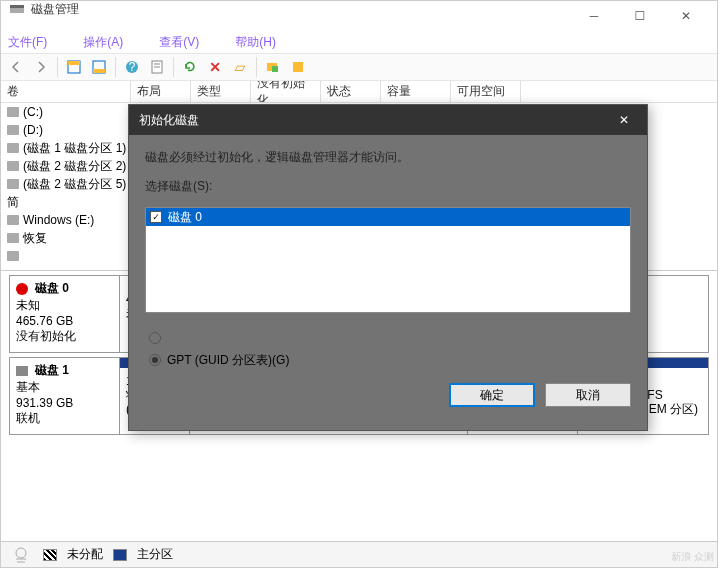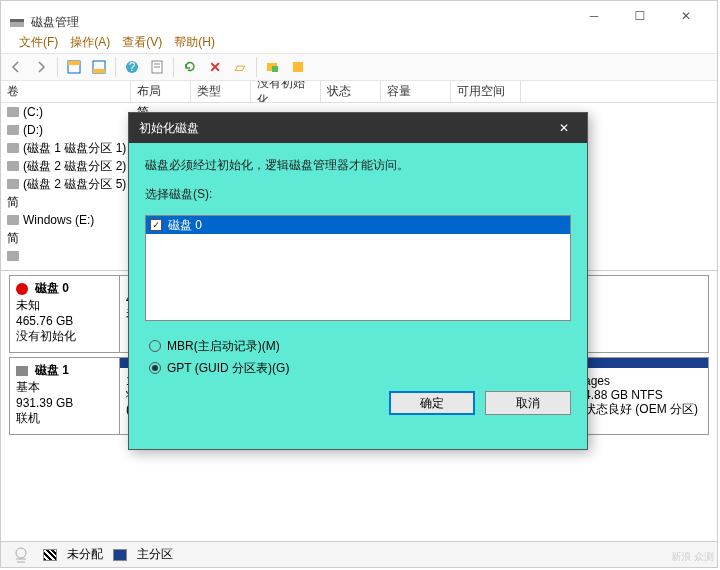--- a/index.html
+++ b/index.html
@@ -1,23 +1,23 @@
 <!DOCTYPE html>
 <html><head>
 <meta charset="utf-8">
 <style>
 * { box-sizing: border-box; margin: 0; padding: 0; font-family: "Microsoft YaHei", "Segoe UI", sans-serif; font-size: 12px; }
 body { background: #fff; width: 720px; height: 570px; overflow: hidden; position: relative; }
 .window { border: 1px solid #ccc; width: 718px; height: 568px; background: #fff; }
-.titlebar { height: 30px; display: flex; align-items: flex-end; padding: 0 8px; background: #fff; }
+.titlebar { height: 30px; display: flex; align-items: flex-start; padding: 0 8px; background: #fff; }
 .titlebar .app-icon { width: 16px; height: 16px; margin-right: 6px; }
 .titlebar .title { flex: 1; color: #333; }
 .win-controls { display: flex; }
 .win-btn { width: 46px; height: 30px; display: flex; align-items: center; justify-content: center; color: #555; }
-.menubar { height: 22px; display: flex; align-items: center; padding: 0 14px; gap: 4px; background: #fff; color: #a16207; }
+.menubar { height: 22px; display: flex; align-items: center; padding: 0 3px; gap: 28px; background: #fff; color: #8b5cf6; }
 .menubar span { padding: 2px 4px; }
 .toolbar { height: 28px; border-top: 1px solid #e6e6e6; border-bottom: 1px solid #e6e6e6; display: flex; align-items: center; padding: 0 4px; gap: 3px; background: #fafafa; }
 .tb-btn { width: 22px; height: 22px; display: flex; align-items: center; justify-content: center; border: 1px solid transparent; }
 .tb-sep { width: 1px; height: 20px; background: #ddd; margin: 0 2px; }
 .content { display: flex; flex-direction: column; height: calc(100% - 80px); }
 .top-pane { height: 190px; border-bottom: 1px solid #ccc; overflow: hidden; }
 .columns { display: flex; background: #fff; border-bottom: 1px solid #e0e0e0; height: 22px; align-items: center; }
 .col { border-right: 1px solid #e0e0e0; padding: 0 6px; height: 100%; display: flex; align-items: center; color: #333; overflow: hidden; }
 .rows { }
 .row { display: flex; height: 18px; align-items: center; }
@@ -26,25 +26,25 @@
 .bottom-pane { flex: 1; overflow: hidden; padding: 0; }
 .disk-block { display: flex; border: 1px solid #999; margin: 4px 8px; height: 78px; }
 .disk-info { width: 110px; border-right: 1px solid #999; padding: 4px 6px; }
 .disk-info .di-title { display: flex; align-items: center; gap: 4px; font-weight: bold; }
 .disk-parts { flex: 1; display: flex; }
 .part { border-right: 1px solid #999; padding: 4px 6px; position: relative; }
 .part-bar { position: absolute; top: 0; left: 0; right: 0; height: 10px; background: #1a3e8c; }
 .part-inner { margin-top: 12px; line-height: 14px; }
 .legend { height: 26px; border-top: 1px solid #ccc; display: flex; align-items: center; gap: 10px; padding: 0 8px; background: #f5f5f5; }
 .lg-box { width: 14px; height: 12px; border: 1px solid #888; }
-.dialog { position: absolute; left: 128px; top: 104px; width: 460px; background: #5eead4; border: 1px solid #555; box-shadow: 3px 3px 12px rgba(0,0,0,.3); margin-top: 8px; }
+.dialog { position: absolute; left: 128px; top: 104px; width: 520px; background: #737373; border: 1px solid #555; box-shadow: 3px 3px 12px rgba(0,0,0,.3); }
 .dlg-title { height: 30px; background: #333; color: #fff; display: flex; align-items: center; padding: 0 10px; }
 .dlg-title .dt-text { flex: 1; }
 .dlg-close { width: 26px; height: 26px; display: flex; align-items: center; justify-content: center; color: #fff; }
-.dlg-body { padding: 14px 16px 34px 16px; }
+.dlg-body { padding: 14px 16px 23px 16px; }
 .dlg-text { margin-bottom: 12px; color: #222; }
 .dlg-listbox { border: 1px solid #888; height: 106px; background: #fff; margin-bottom: 14px; }
 .dlg-listitem { height: 18px; display: flex; align-items: center; padding: 0 4px; gap: 6px; color: #fff; background: #0066cc; }
 .chkbox { width: 12px; height: 12px; background: #fff; border: 1px solid #555; display: flex; align-items: center; justify-content: center; font-size: 9px; color: #000; }
 .radio-group { margin: 8px 0 12px 4px; }
 .radio-item { display: flex; align-items: center; gap: 6px; height: 22px; }
 .radio { width: 12px; height: 12px; border-radius: 50%; border: 1px solid #555; display: flex; align-items: center; justify-content: center; }
 .radio.sel::after { content: ""; width: 6px; height: 6px; border-radius: 50%; background: #333; }
 .dlg-note { margin: 6px 0 18px 0; color: #222; }
 .dlg-buttons { display: flex; justify-content: flex-end; gap: 10px; }
@@ -233,20 +233,24 @@
             </div>
             <div class="vcell" style="width:60px">简</div>
             <div class="vcell" style="width:60px"></div>
             <div class="vcell" style="width:70px"></div>
             <div class="vcell" style="width:60px"></div>
             <div class="vcell" style="width:70px"></div>
             <div class="vcell" style="width:70px"></div>
             <div class="vcell" style="flex:1;justify-content:flex-start">2 %</div>
           </div>
           <div class="row">
+            <div class="vcell" style="width:130px">
+              <span class="vol-icon"></span>
+              <span>恢复</span>
+            </div>
             <div class="vcell" style="width:60px">简</div>
             <div class="vcell" style="width:60px"></div>
             <div class="vcell" style="width:70px"></div>
             <div class="vcell" style="width:60px"></div>
             <div class="vcell" style="width:70px"></div>
             <div class="vcell" style="width:70px"></div>
             <div class="vcell" style="flex:1;justify-content:flex-start">2 %</div>
           </div>
           <div class="row">
             <div class="vcell" style="width:130px">
@@ -355,21 +359,20 @@
     <div class="dlg-text">选择磁盘(S):</div>
     <div class="dlg-listbox">
       <div class="dlg-listitem">
         <div class="chkbox">✓</div>
         <span>磁盘 0</span>
       </div>
     </div>
     <div class="radio-group">
       <div class="radio-item">
         <div class="radio"></div>
-        <span>MBR(主启动记录)(M)</span>
       </div>
       <div class="radio-item">
         <div class="radio sel"></div>
         <span>GPT (GUID 分区表)(G)</span>
       </div>
     </div>
     <div class="dlg-buttons">
       <div class="dlg-btn primary">确定</div>
       <div class="dlg-btn">取消</div>
     </div>

